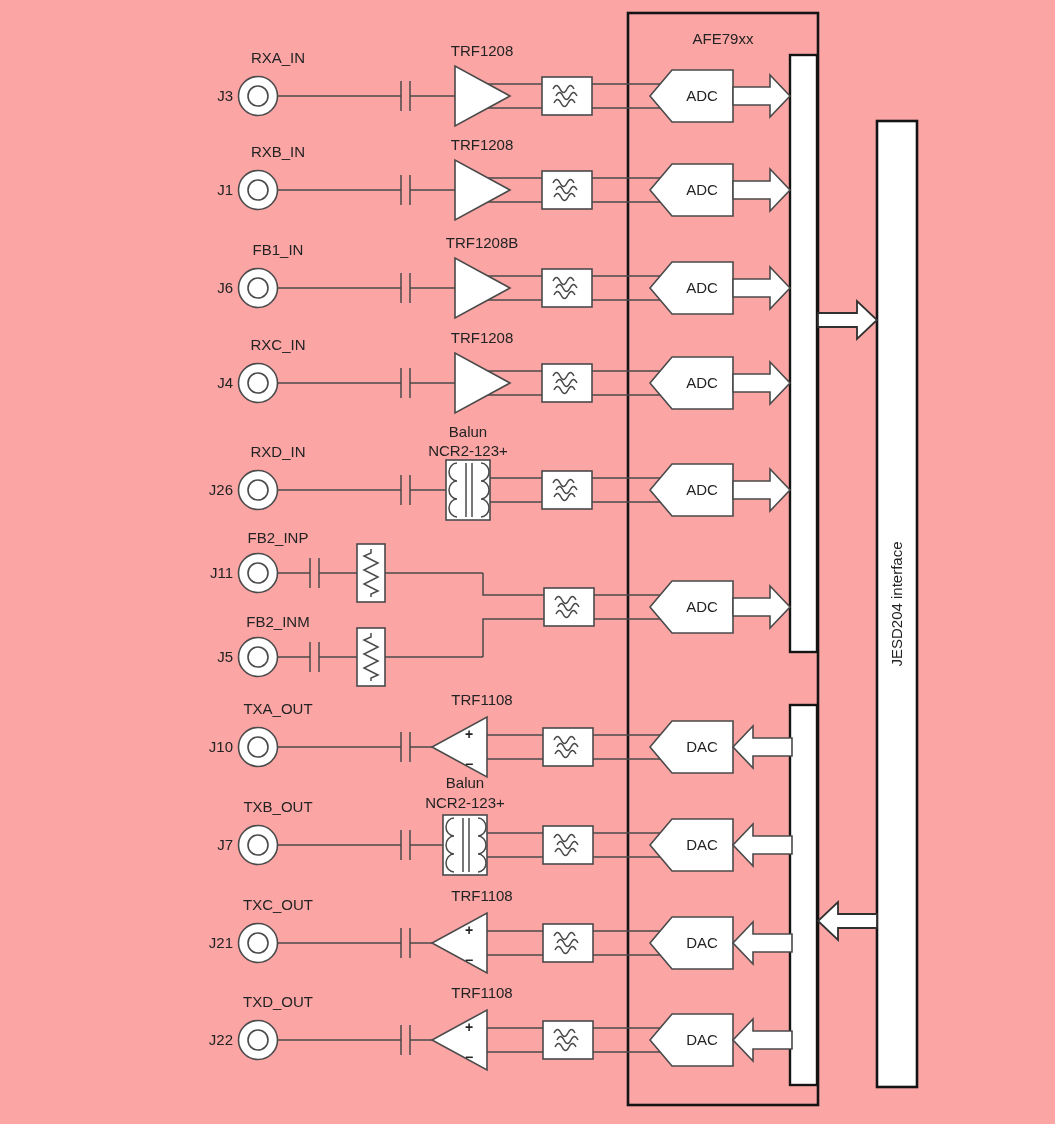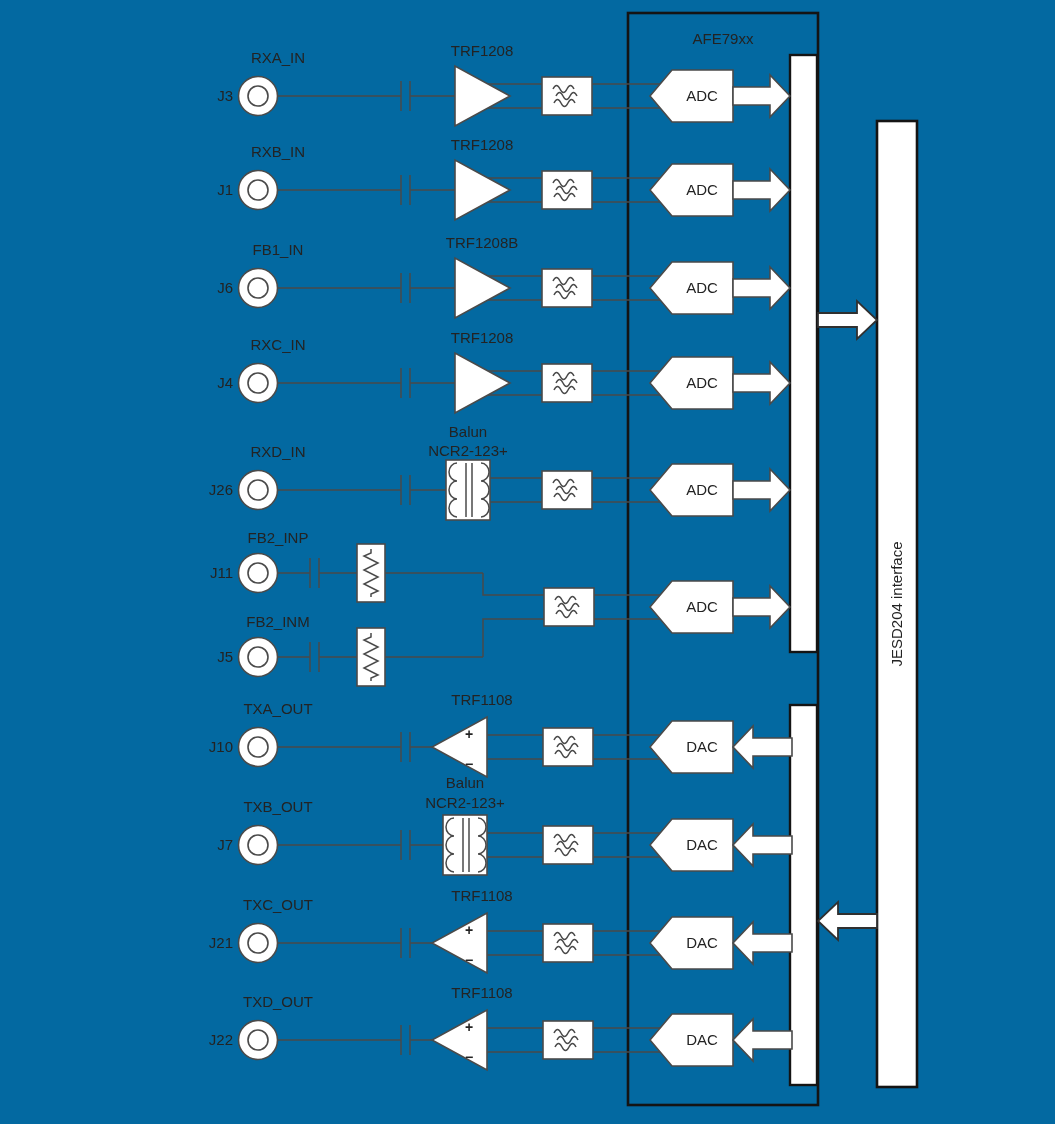--- a/index.html
+++ b/index.html
@@ -1,16 +1,16 @@
 <!DOCTYPE html>
 <html><head>
 <meta charset="utf-8">
 <style>
   html,body{margin:0;padding:0;background:#ffffff;}
-  .stage{width:1055px;height:1124px;position:relative;background:#0369a1;}
+  .stage{width:1055px;height:1124px;position:relative;background:#fca5a5;}
   svg{display:block;}
   svg text{font-family:"Liberation Sans","DejaVu Sans",sans-serif;font-size:15px;fill:#232323;}
   .pm{font-size:14px;font-weight:bold;}
   .ttl{font-size:15px;}
   .w{stroke:#4a4a4a;stroke-width:1.5;fill:none;}
   .c{stroke:#4a4a4a;stroke-width:1.6;fill:#ffffff;}
   .fx{stroke:#4a4a4a;stroke-width:1.5;fill:none;}
   .bx{stroke:#141414;stroke-width:2.6;fill:none;}
   .bus{stroke:#141414;stroke-width:2.4;fill:#ffffff;}
   .jz{stroke:#141414;stroke-width:2.6;fill:#ffffff;}

